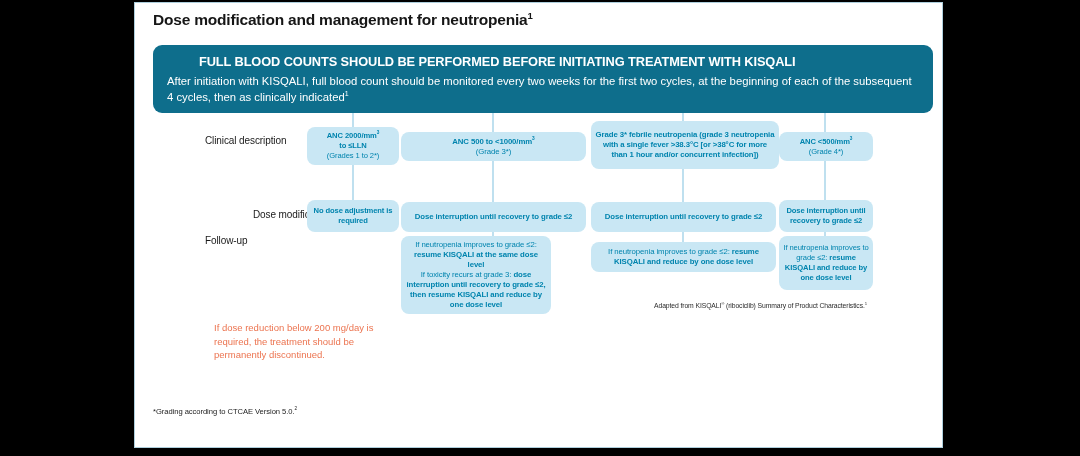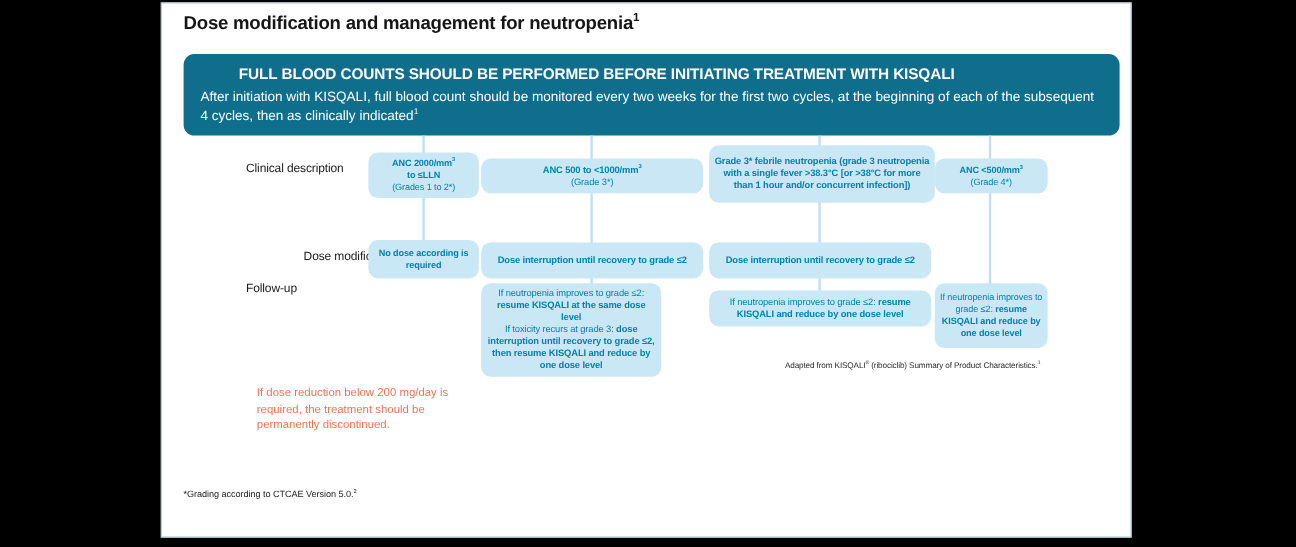--- a/index.html
+++ b/index.html
@@ -78,27 +78,30 @@
       <div class="cell-text"><span class="b">ANC 500 to &lt;1000/mm</span><sup class="b">3</sup><br><span>(Grade 3*)</span></div>
     </div>
     <div class="cell" style="left:456px; top:118px; width:188px; min-height:48px;">
       <div class="cell-text"><span class="b">Grade 3* febrile neutropenia (grade 3 neutropenia with a single fever &gt;38.3°C [or &gt;38°C for more than 1 hour and/or concurrent infection])</span></div>
     </div>
     <div class="cell narrow" style="left:644px; top:129px; width:94px; min-height:29px;">
       <div class="cell-text"><span class="b">ANC &lt;500/mm</span><sup class="b">3</sup><br><span>(Grade 4*)</span></div>
     </div>
 
     <div class="cell narrow" style="left:172px; top:197px; width:92px; min-height:32px;">
-      <div class="cell-text"><span class="b">No dose according is required</span></div>
+      <div class="cell-text"><span class="b">No dose adjustment is required</span></div>
     </div>
     <div class="cell" style="left:266px; top:199px; width:185px; min-height:30px;">
       <div class="cell-text"><span class="b nw">Dose interruption until recovery to grade ≤2</span></div>
     </div>
     <div class="cell" style="left:456px; top:199px; width:185px; min-height:30px;">
       <div class="cell-text"><span class="b nw">Dose interruption until recovery to grade ≤2</span></div>
+    </div>
+    <div class="cell narrow" style="left:644px; top:197px; width:94px; min-height:32px;">
+      <div class="cell-text"><span class="b nw">Dose interruption until</span><br><span class="b nw">recovery to grade ≤2</span></div>
     </div>
 
     <div class="cell" style="left:266px; top:233px; width:150px; min-height:60px;">
       <div class="cell-text"><span>If neutropenia improves to grade ≤2: </span><span class="b">resume KISQALI at the same dose level</span><br><span>If toxicity recurs at grade 3: </span><span class="b">dose interruption until recovery to grade ≤2, then resume KISQALI and reduce by one dose level</span></div>
     </div>
     <div class="cell" style="left:456px; top:239px; width:185px; min-height:30px;">
       <div class="cell-text"><span>If neutropenia improves to grade ≤2: </span><span class="b">resume KISQALI and reduce by one dose level</span></div>
     </div>
     <div class="cell narrow" style="left:644px; top:233px; width:94px; min-height:54px;">
       <div class="cell-text"><span>If neutropenia improves to grade ≤2: </span><span class="b">resume KISQALI and reduce by one dose level</span></div>

